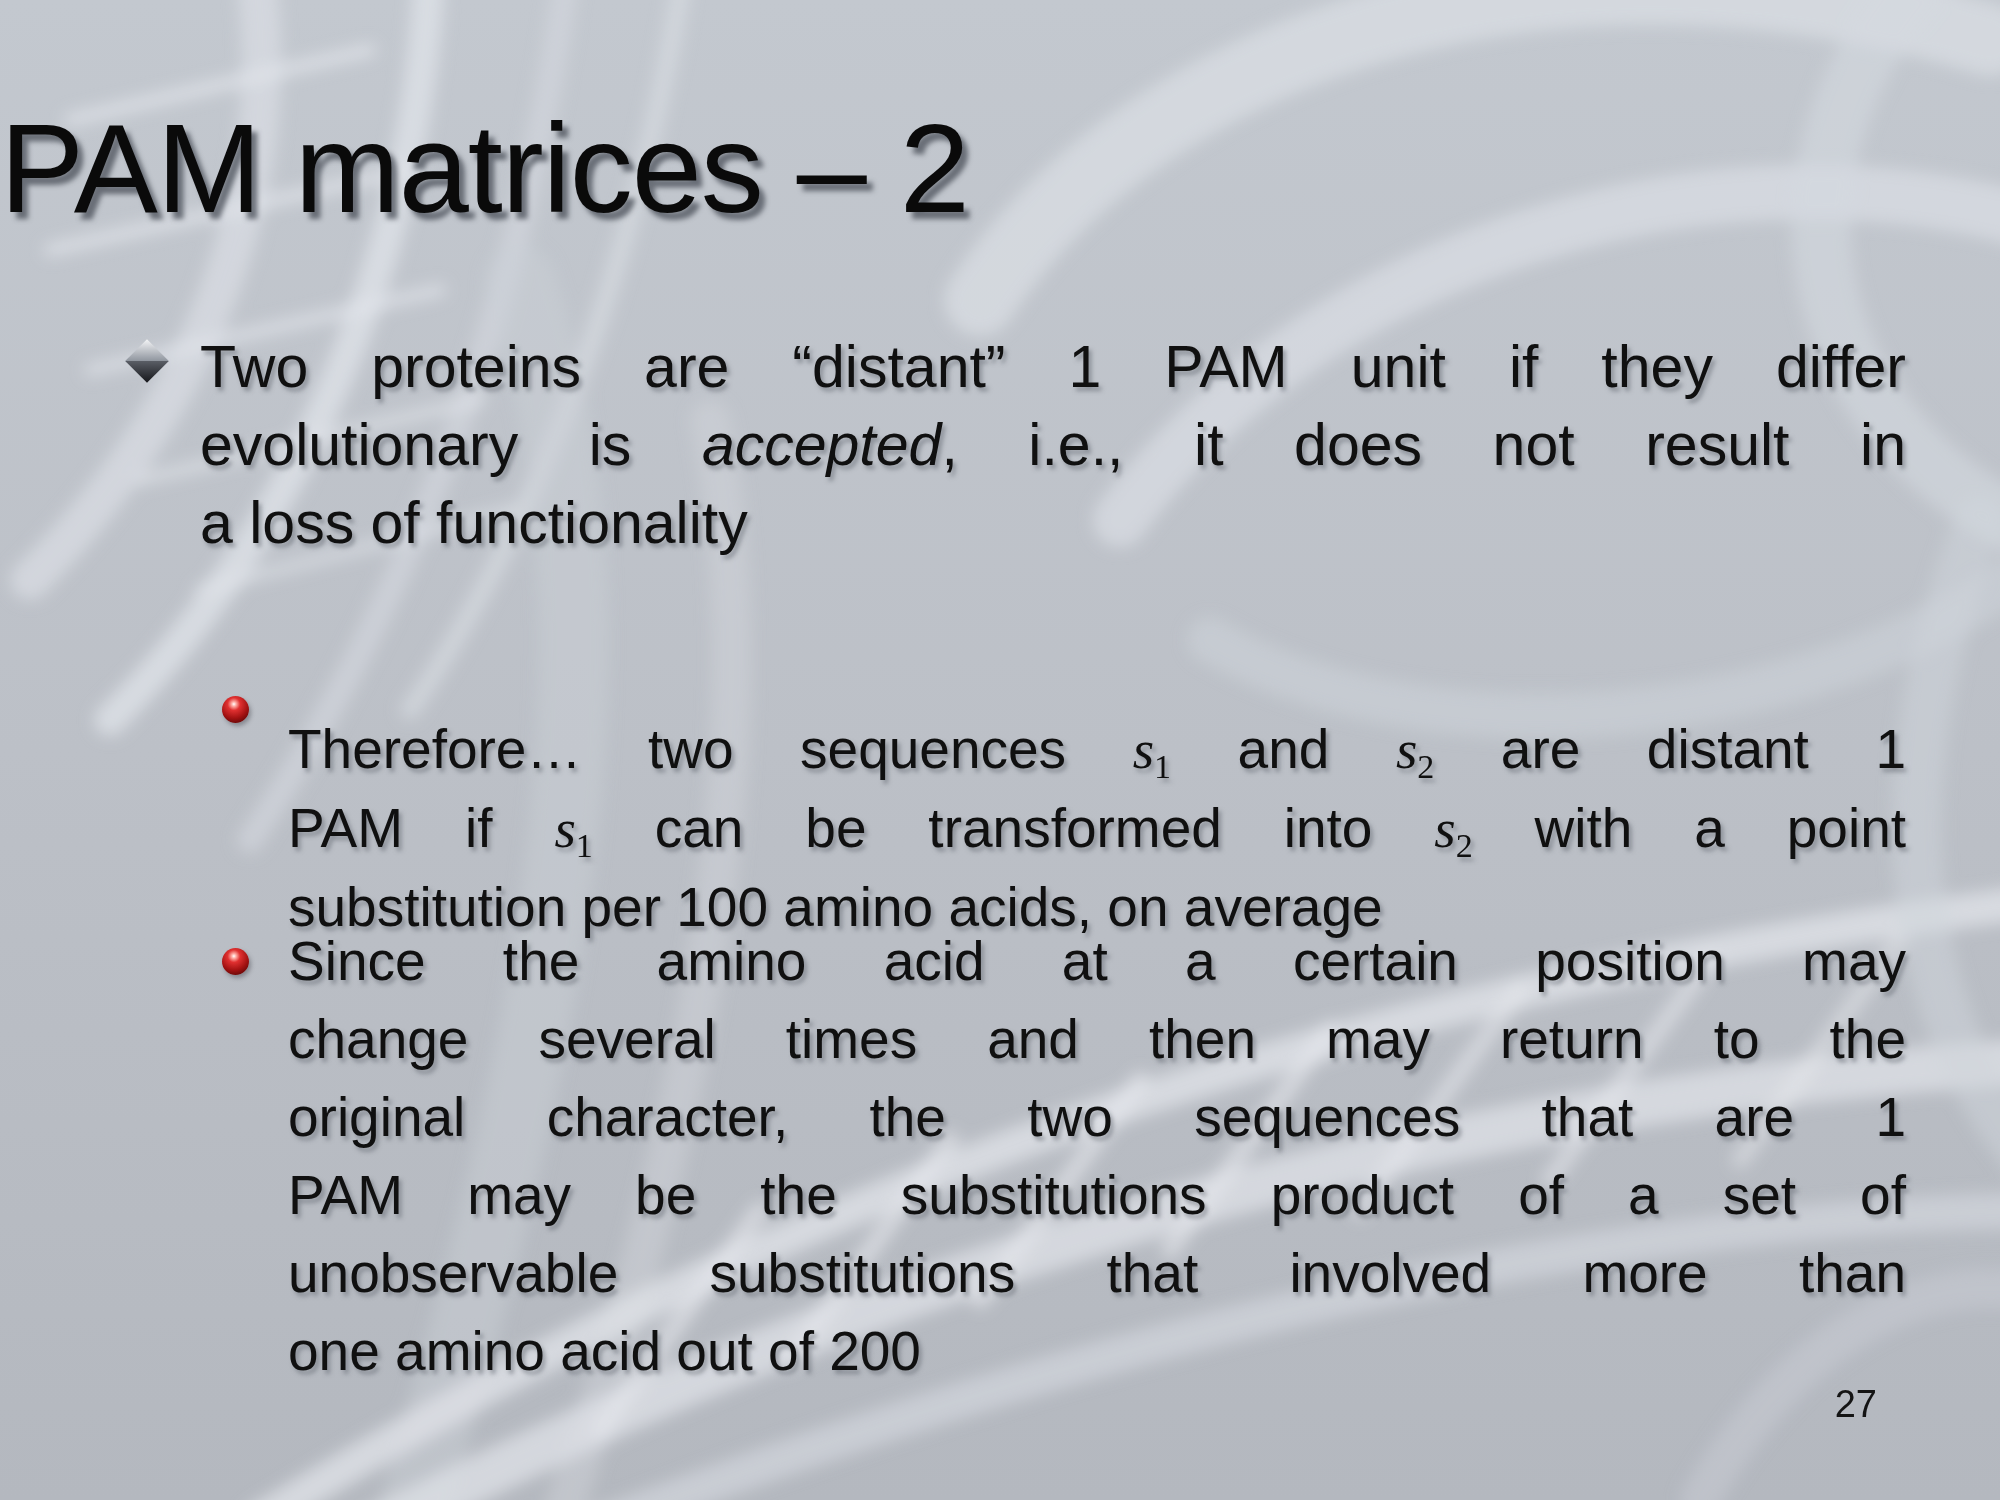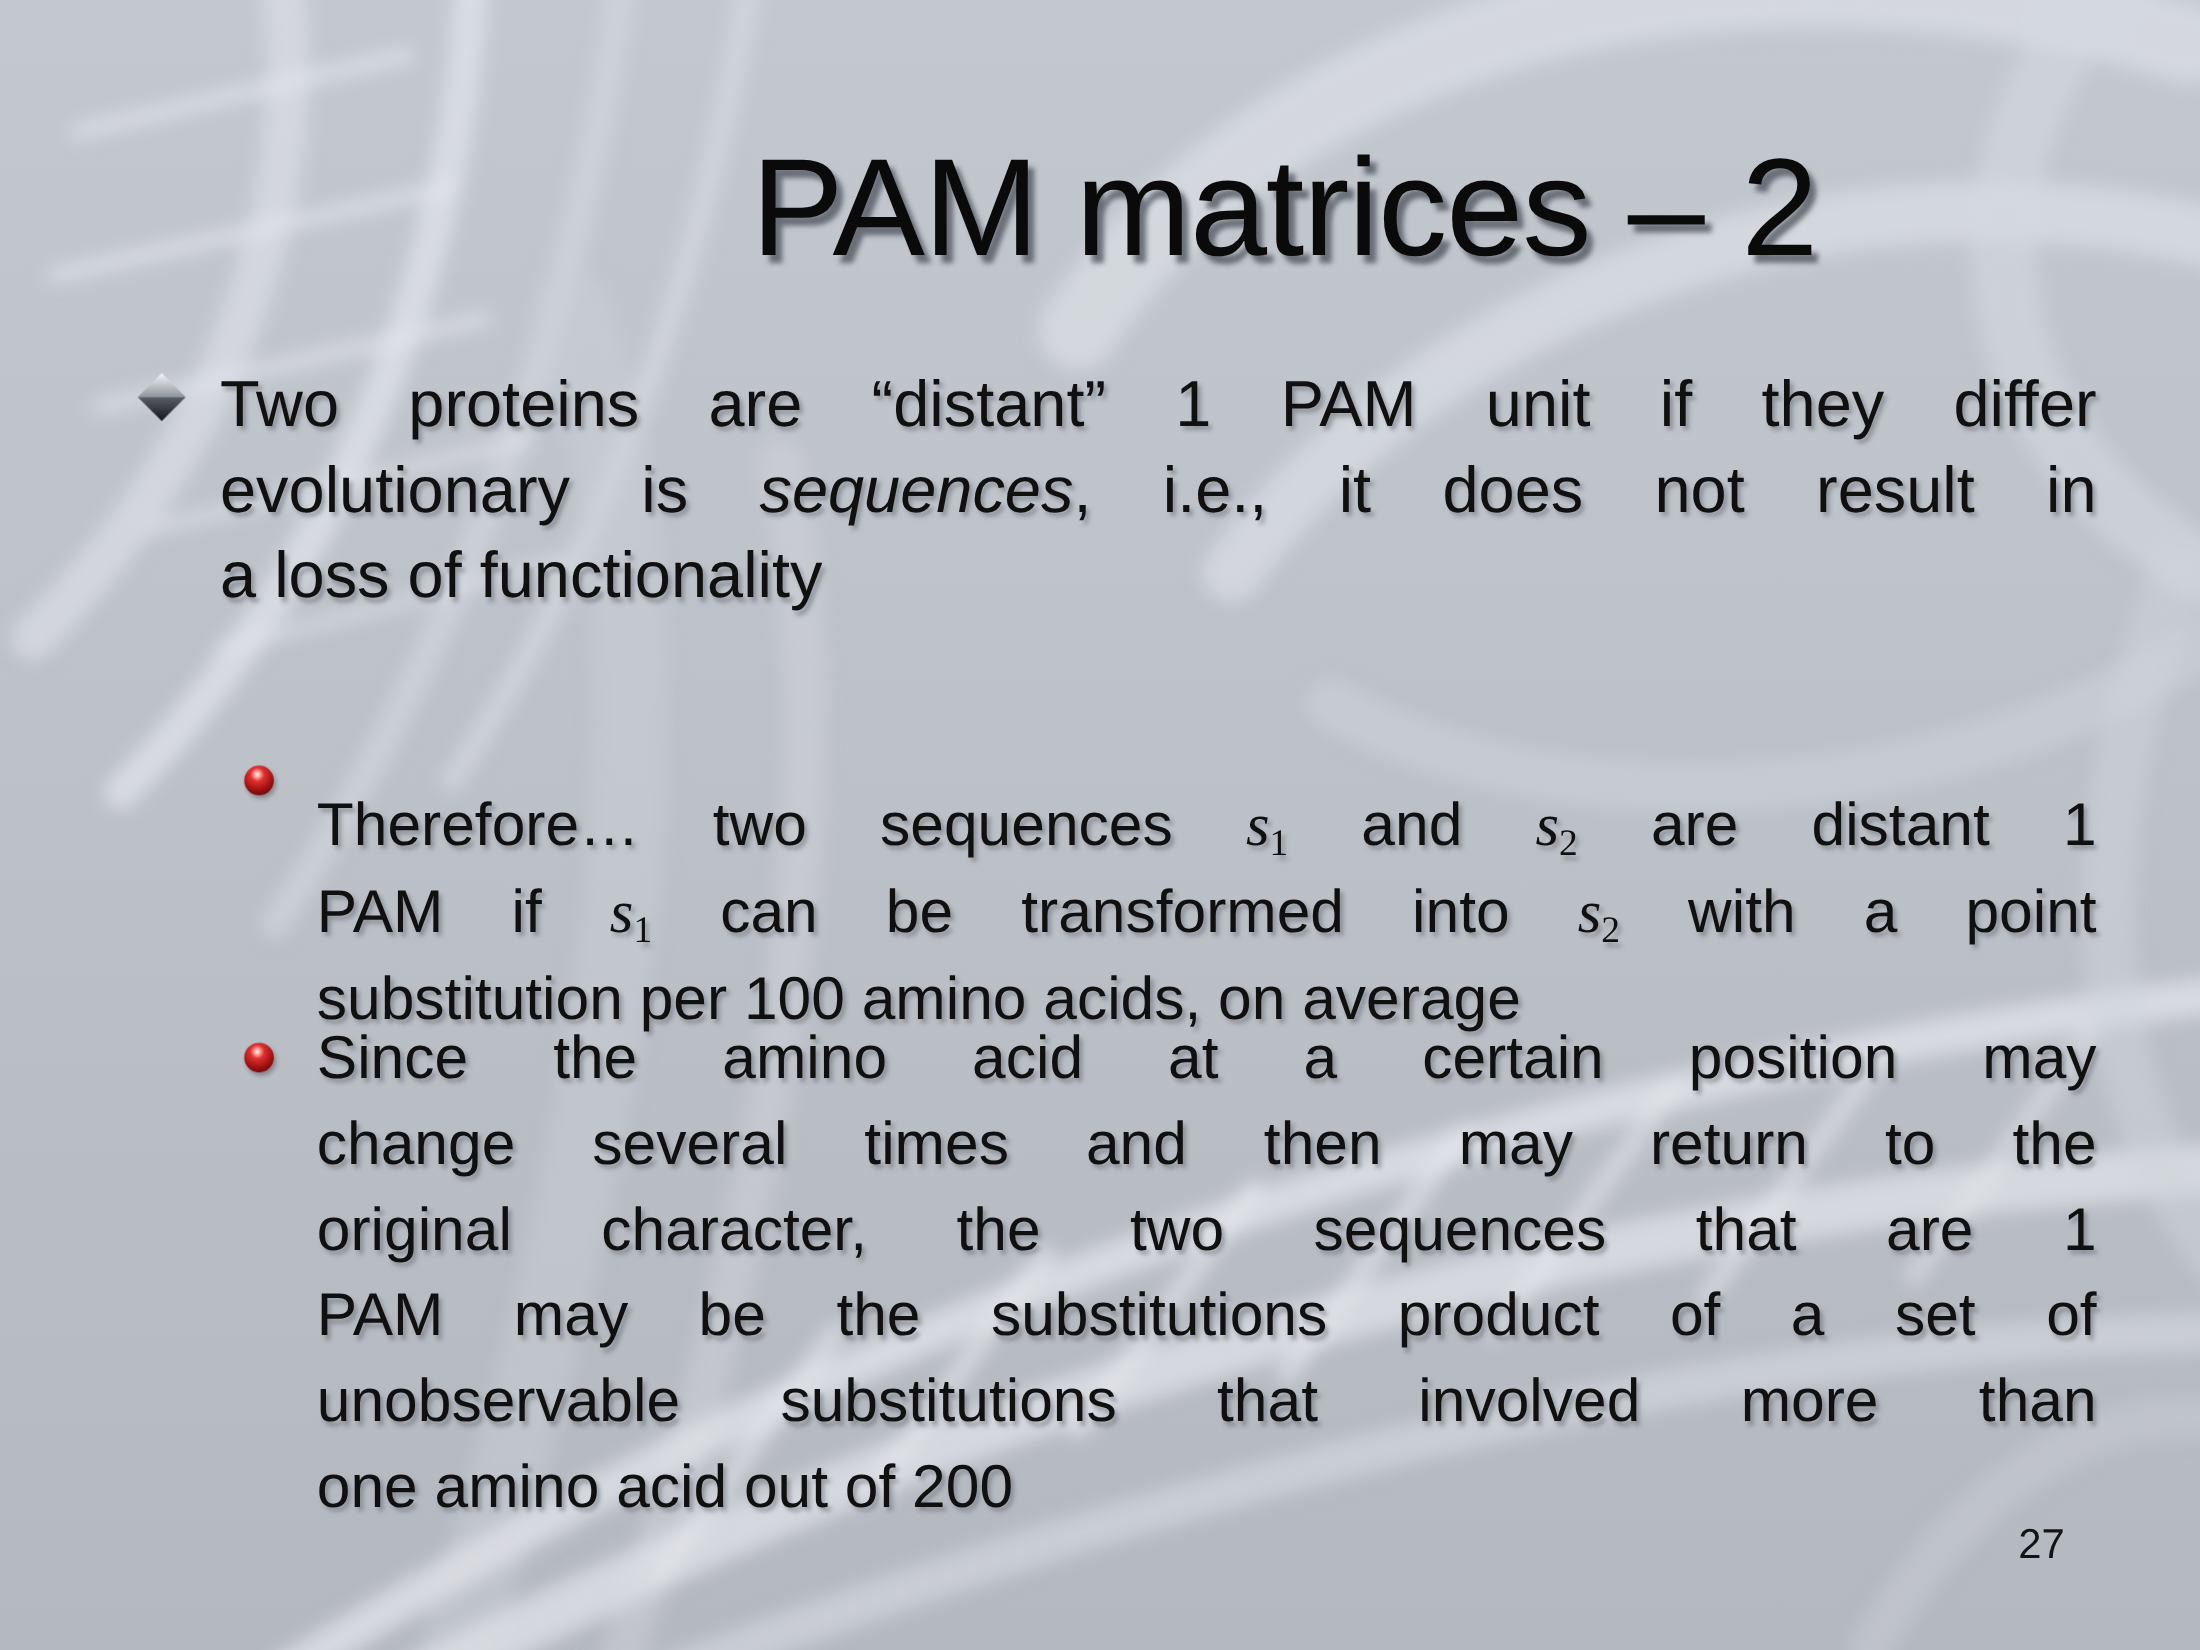--- a/index.html
+++ b/index.html
@@ -3,22 +3,22 @@
 <meta charset="utf-8">
 <style>
   html,body{margin:0;padding:0;background:#9da2ab;}
   .slide{
     position:relative;width:2000px;height:1500px;overflow:hidden;
     background:#bcc0c7;
     font-family:"Liberation Sans",sans-serif;color:#101010;
   }
   .bg-art{position:absolute;left:0;top:0;width:2000px;height:1500px;}
   .title{
-    position:absolute;left:0;top:124px;width:1652px;margin:0;
-    text-align:right;font-weight:normal;
+    position:absolute;left:0;top:104px;width:1652px;margin:0;
+    text-align:left;font-weight:normal;
     font-size:126px;line-height:130px;letter-spacing:-1px;color:#0a0a0a;
     text-shadow:6px 7px 5px rgba(75,80,90,.75);
   }
   .p{position:absolute;text-shadow:3px 4px 4px rgba(100,105,115,.55);}
   .p .ln{text-align:justify;text-align-last:justify;}
   .p .ln.last{text-align-last:left;}
   .p1{left:200px;top:328px;width:1706px;font-size:59px;line-height:78px;}
   .p2{left:288px;top:670px;width:1618px;font-size:55px;line-height:78px;margin-top:40px;}
   .p3{left:288px;top:922px;width:1618px;font-size:55px;line-height:78px;}
   .em{font-style:italic;}
@@ -98,21 +98,21 @@
   <h1 class="title">PAM matrices – 2</h1>
 
   <svg class="bullet-diamond" viewBox="0 0 40 40" aria-hidden="true">
     <polygon points="20,1 39,20 1,20" fill="url(#dTop)"></polygon>
     <polygon points="1,20 39,20 20,39" fill="url(#dBot)"></polygon>
   </svg>
 
   <div class="p p1">
     <div class="ln">Two proteins are “distant” 1 PAM unit if they differ</div>
     <div class="ln"><span>evolutionary is</span>
-      <span class="em">sequences</span><span>, i.e., it does not result in</span></div>
+      <span class="em">accepted</span><span>, i.e., it does not result in</span></div>
     <div class="ln last">a loss of functionality</div>
   </div>
 
   <div class="bullet-sphere sphere-a"></div>
   <div class="p p2">
     <div class="ln"><span>Therefore… two sequences</span>
       <span class="mvar"><i>s</i><sub>1</sub></span>
       <span>and</span>
       <span class="mvar"><i>s</i><sub>2</sub></span>
       <span>are distant 1</span></div>

